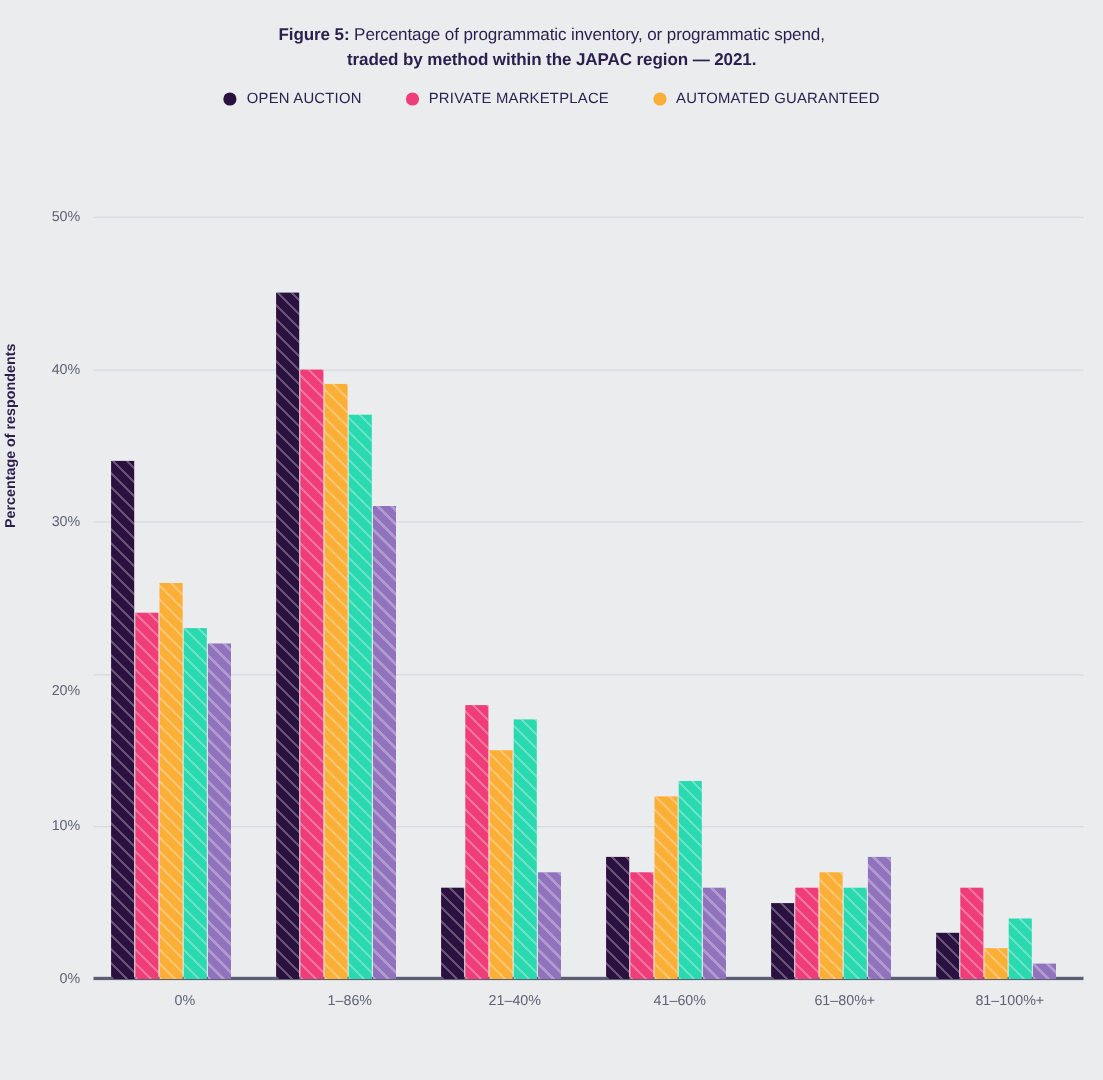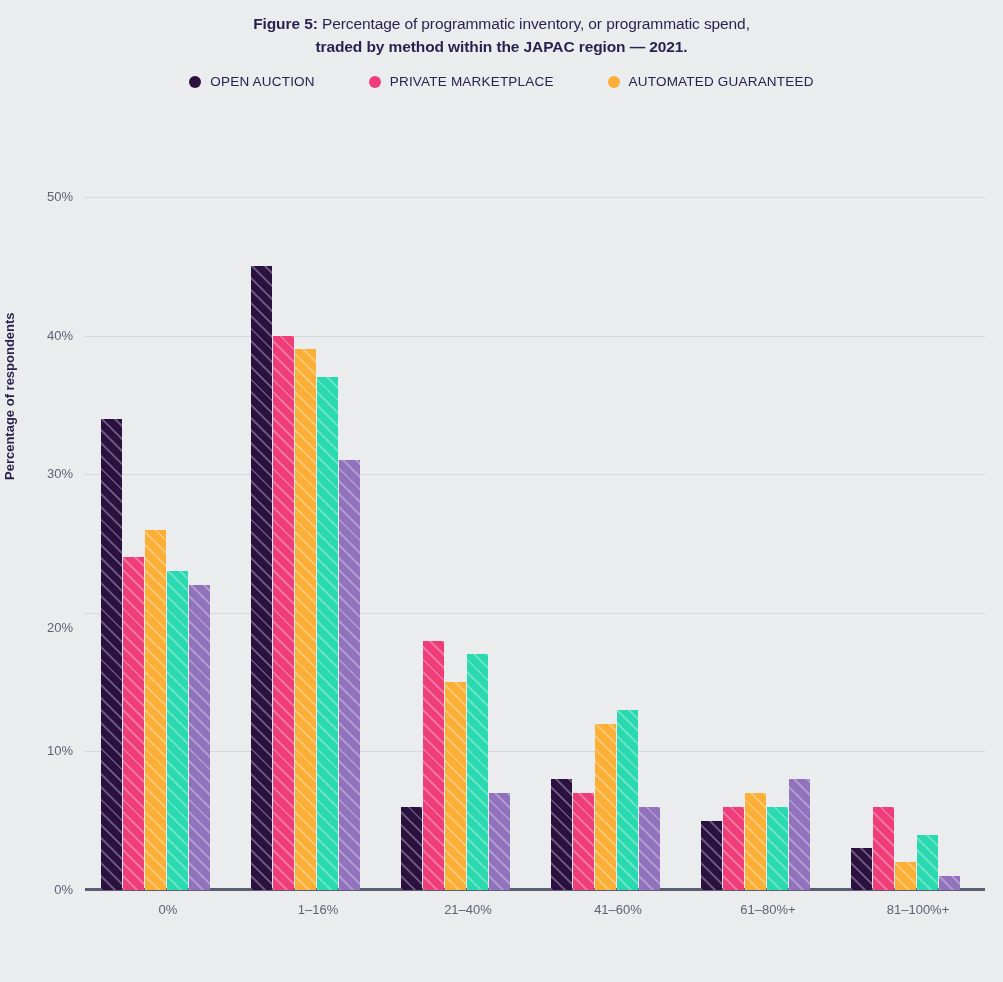--- a/index.html
+++ b/index.html
@@ -8,21 +8,21 @@
     width: 1003px;
     height: 982px;
     background: #ebecee;
     font-family: "Liberation Sans", sans-serif;
     overflow: hidden;
     position: relative;
   }
 
   
   .title-block {
-    padding-top: 12px;
+    padding-top: 20px;
     text-align: center;
     color: #2b1f4e;
   }
   .title-line {
     font-size: 15.5px;
     font-weight: bold;
     line-height: 23px;
     letter-spacing: -0.1px;
   }
   .title-line .light { font-weight: normal; }
@@ -32,21 +32,21 @@
     margin-top: 16px;
     display: flex;
     flex-direction: column;
     align-items: center;
     gap: 7px;
   }
   .legend-row {
     display: flex;
     justify-content: center;
     align-items: center;
-    gap: 54px;
+    gap: 40px;
   }
   .legend-item {
     display: flex;
     align-items: center;
     gap: 9px;
   }
   .legend-dot {
     width: 12px;
     height: 12px;
     border-radius: 50%;
@@ -320,20 +320,20 @@
           </div>
           <div class="bar" title="PROGRAMMATIC DIRECT (NON-GUARANTEED) — 81–100%+: 1%" style="height: 13.86px; background: rgb(145, 114, 189);">
             <div class="bar-fill"></div>
           </div>
         </div>
       </div>
   </div>
 
   <div class="xticks" id="xticks">
       <div class="xtick">0%</div>
-      <div class="xtick">1–16%</div>
+      <div class="xtick">1–86%</div>
       <div class="xtick">21–40%</div>
       <div class="xtick">41–60%</div>
       <div class="xtick">61–80%+</div>
       <div class="xtick">81–100%+</div>
     </div>
 
 </div>
 
 </body></html>

